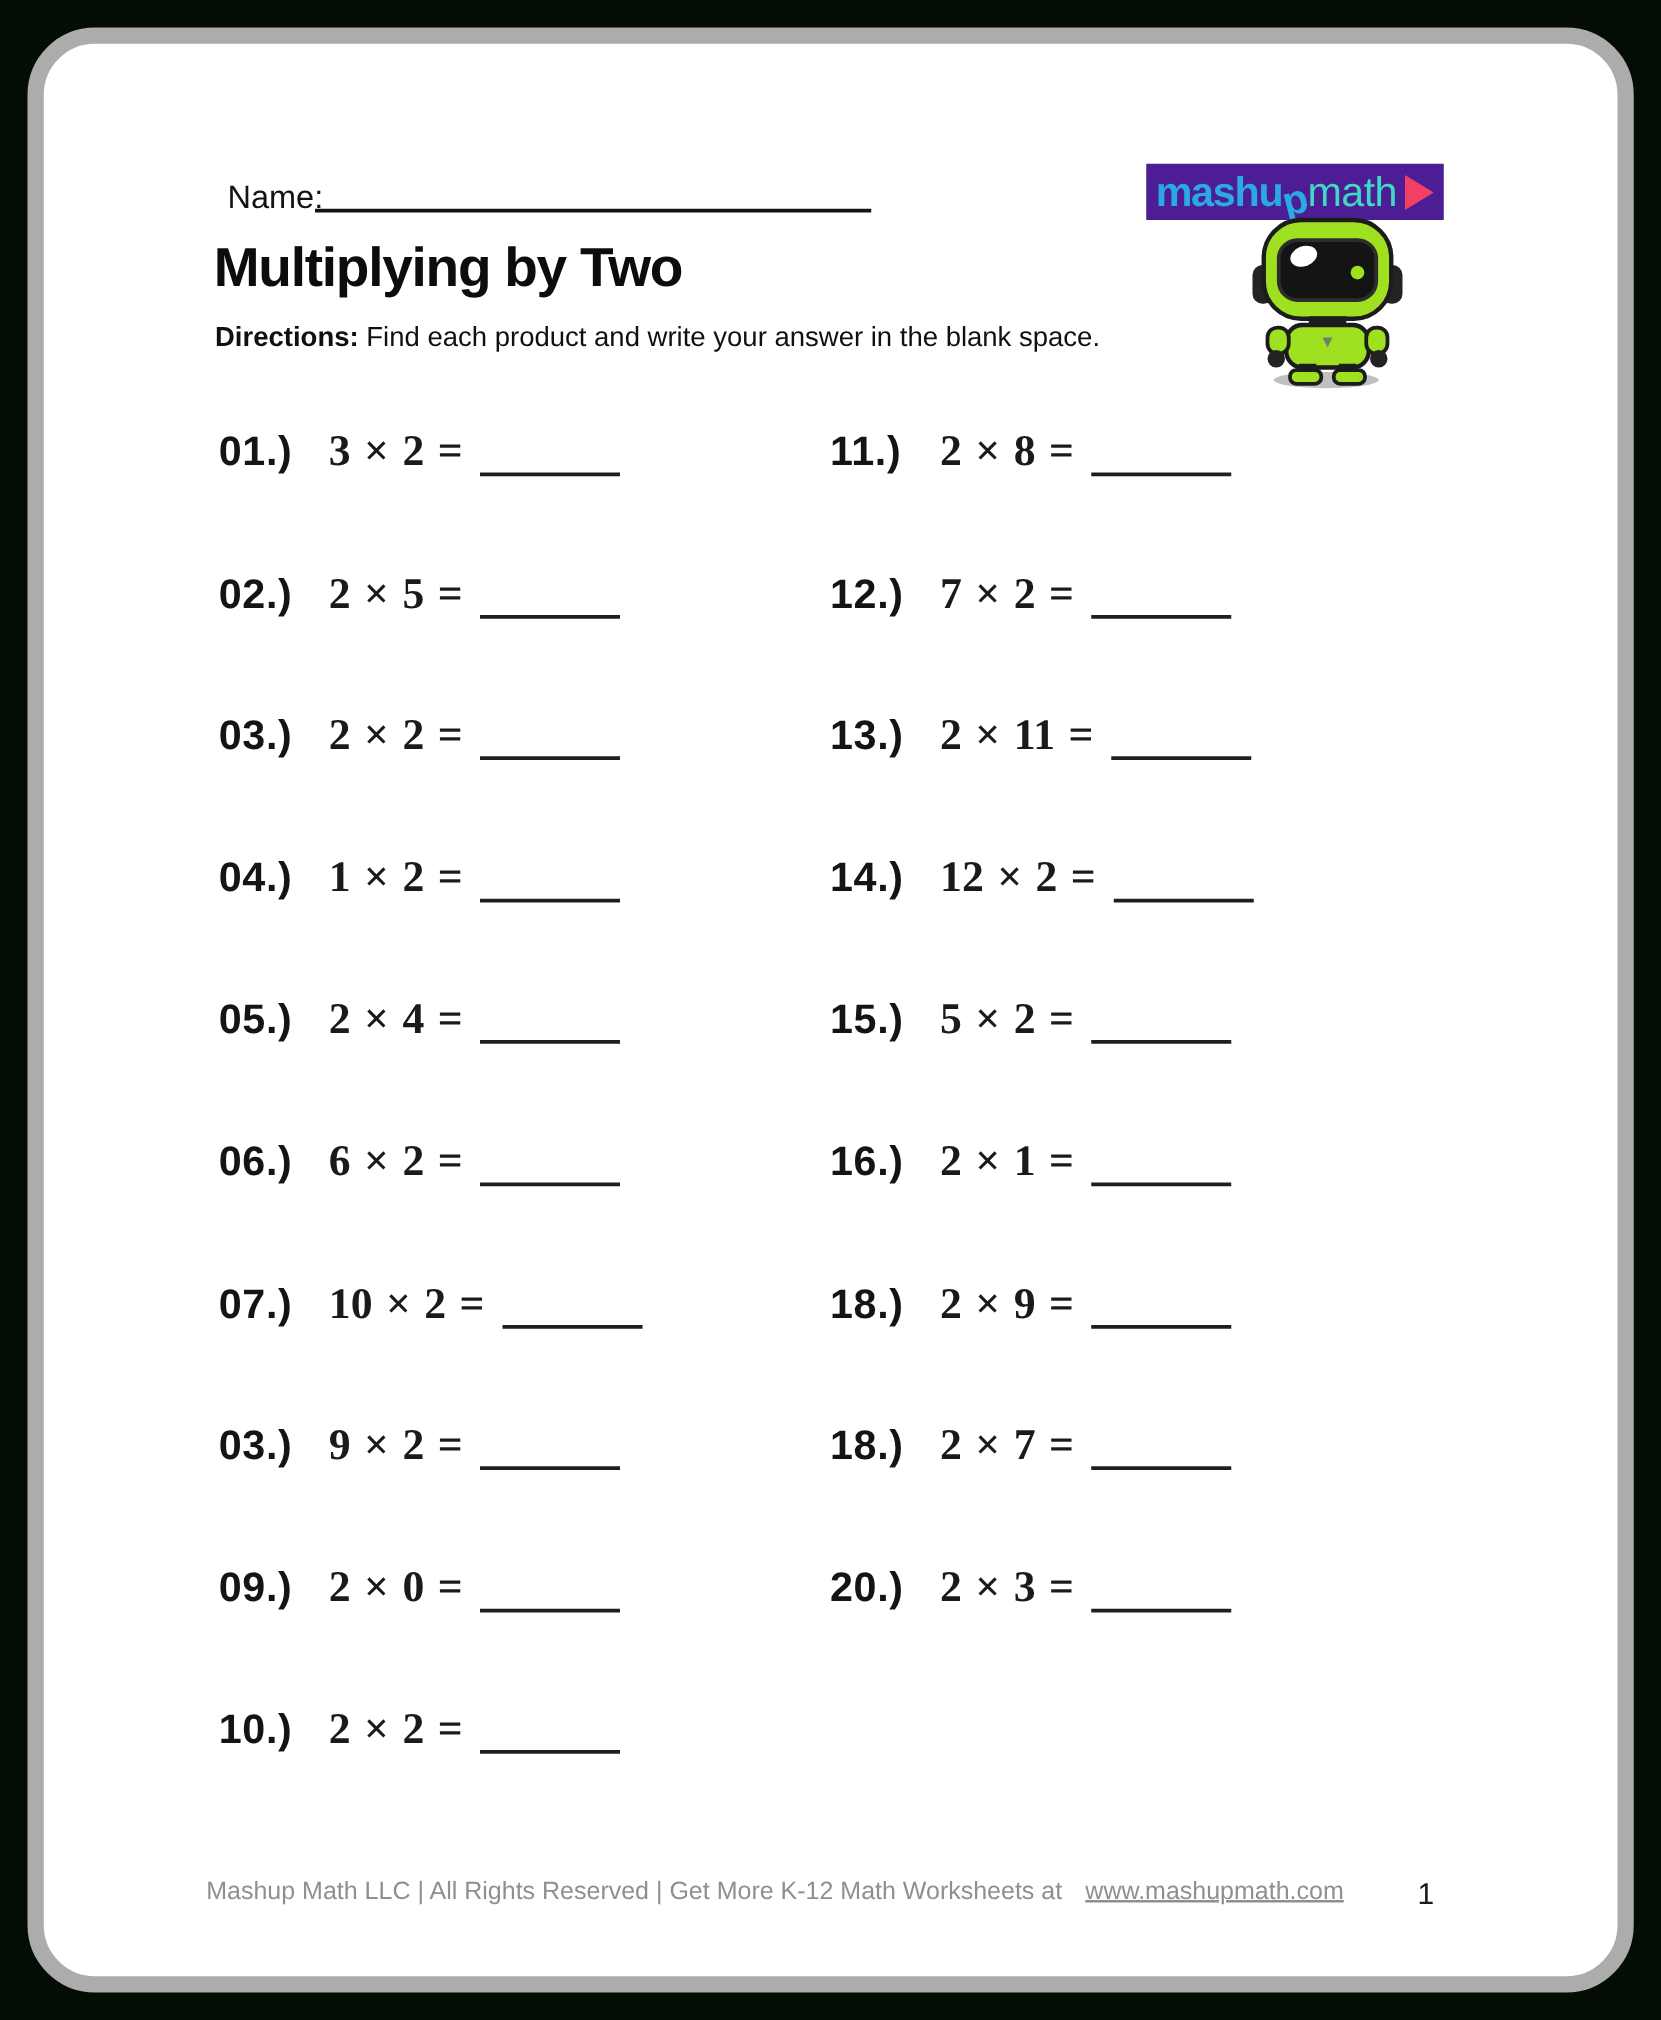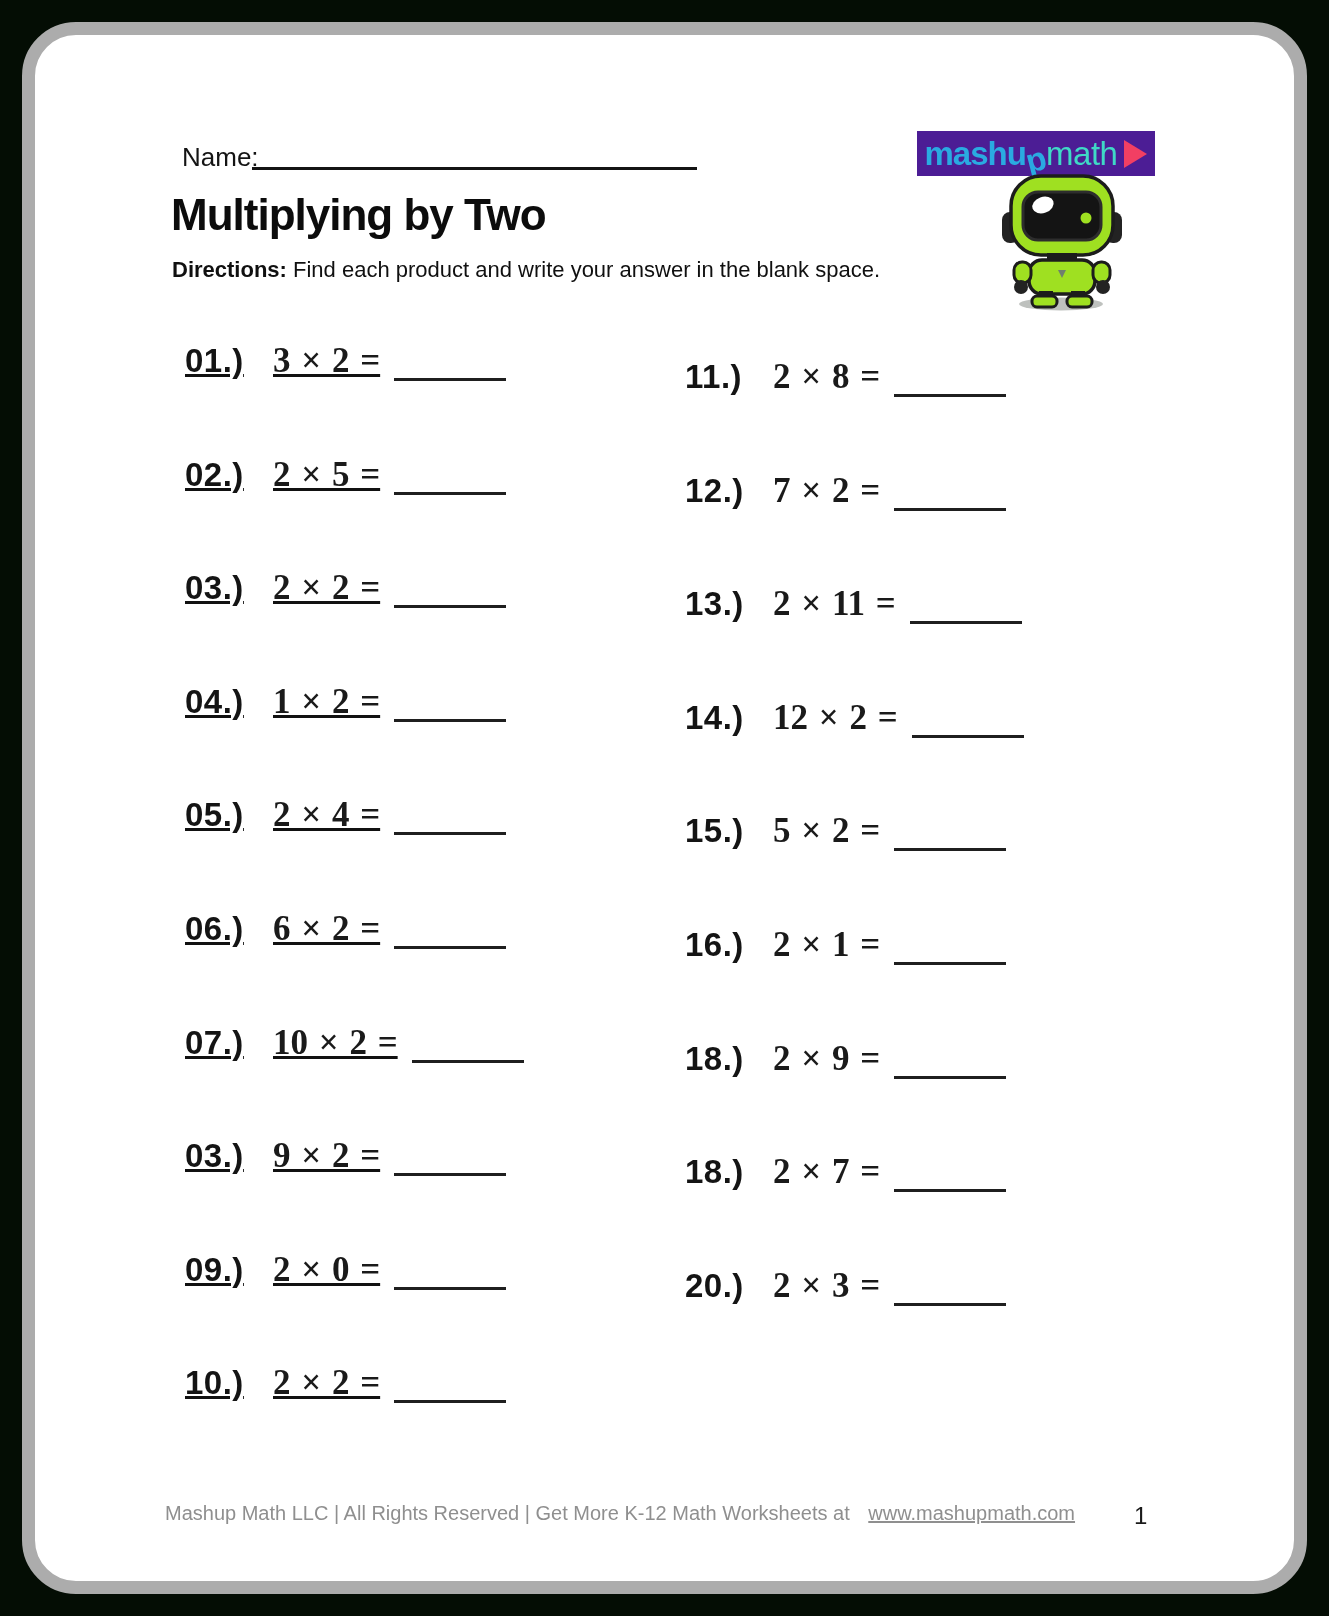--- a/index.html
+++ b/index.html
@@ -36,22 +36,22 @@
             transform:translateY(6px) rotate(-14deg); }
   .logo-math { font-size:33px; font-weight:normal; letter-spacing:-0.5px; }
   .logo-play { width:0; height:0; margin-left:7px;
                border-top:14px solid transparent; border-bottom:14px solid transparent;
                border-left:23px solid #f23f63; }
 
   .robot { position:absolute; left:996px; top:172px; width:132px; height:140px; }
 
   
   .col { position:absolute; top:342px; }
-  .col-left  { left:185px;text-decoration:underline; }
-  .col-right { left:685px;margin-top:16px; }
+  .col-left  { left:175px; }
+  .col-right { left:664px; }
   .problem { height:113.6px; display:flex; align-items:baseline; }
   .p-num {
     width:88px; flex:0 0 88px; font-size:33px; font-weight:bold;
     letter-spacing:0.5px; color:#141414; line-height:1.15;
   }
   .p-eq {
     font-family:"Liberation Serif", serif; font-weight:bold; font-size:35px;
     color:#1a1a1a; white-space:nowrap; word-spacing:2px; line-height:1.1;
   }
   .p-blank {

